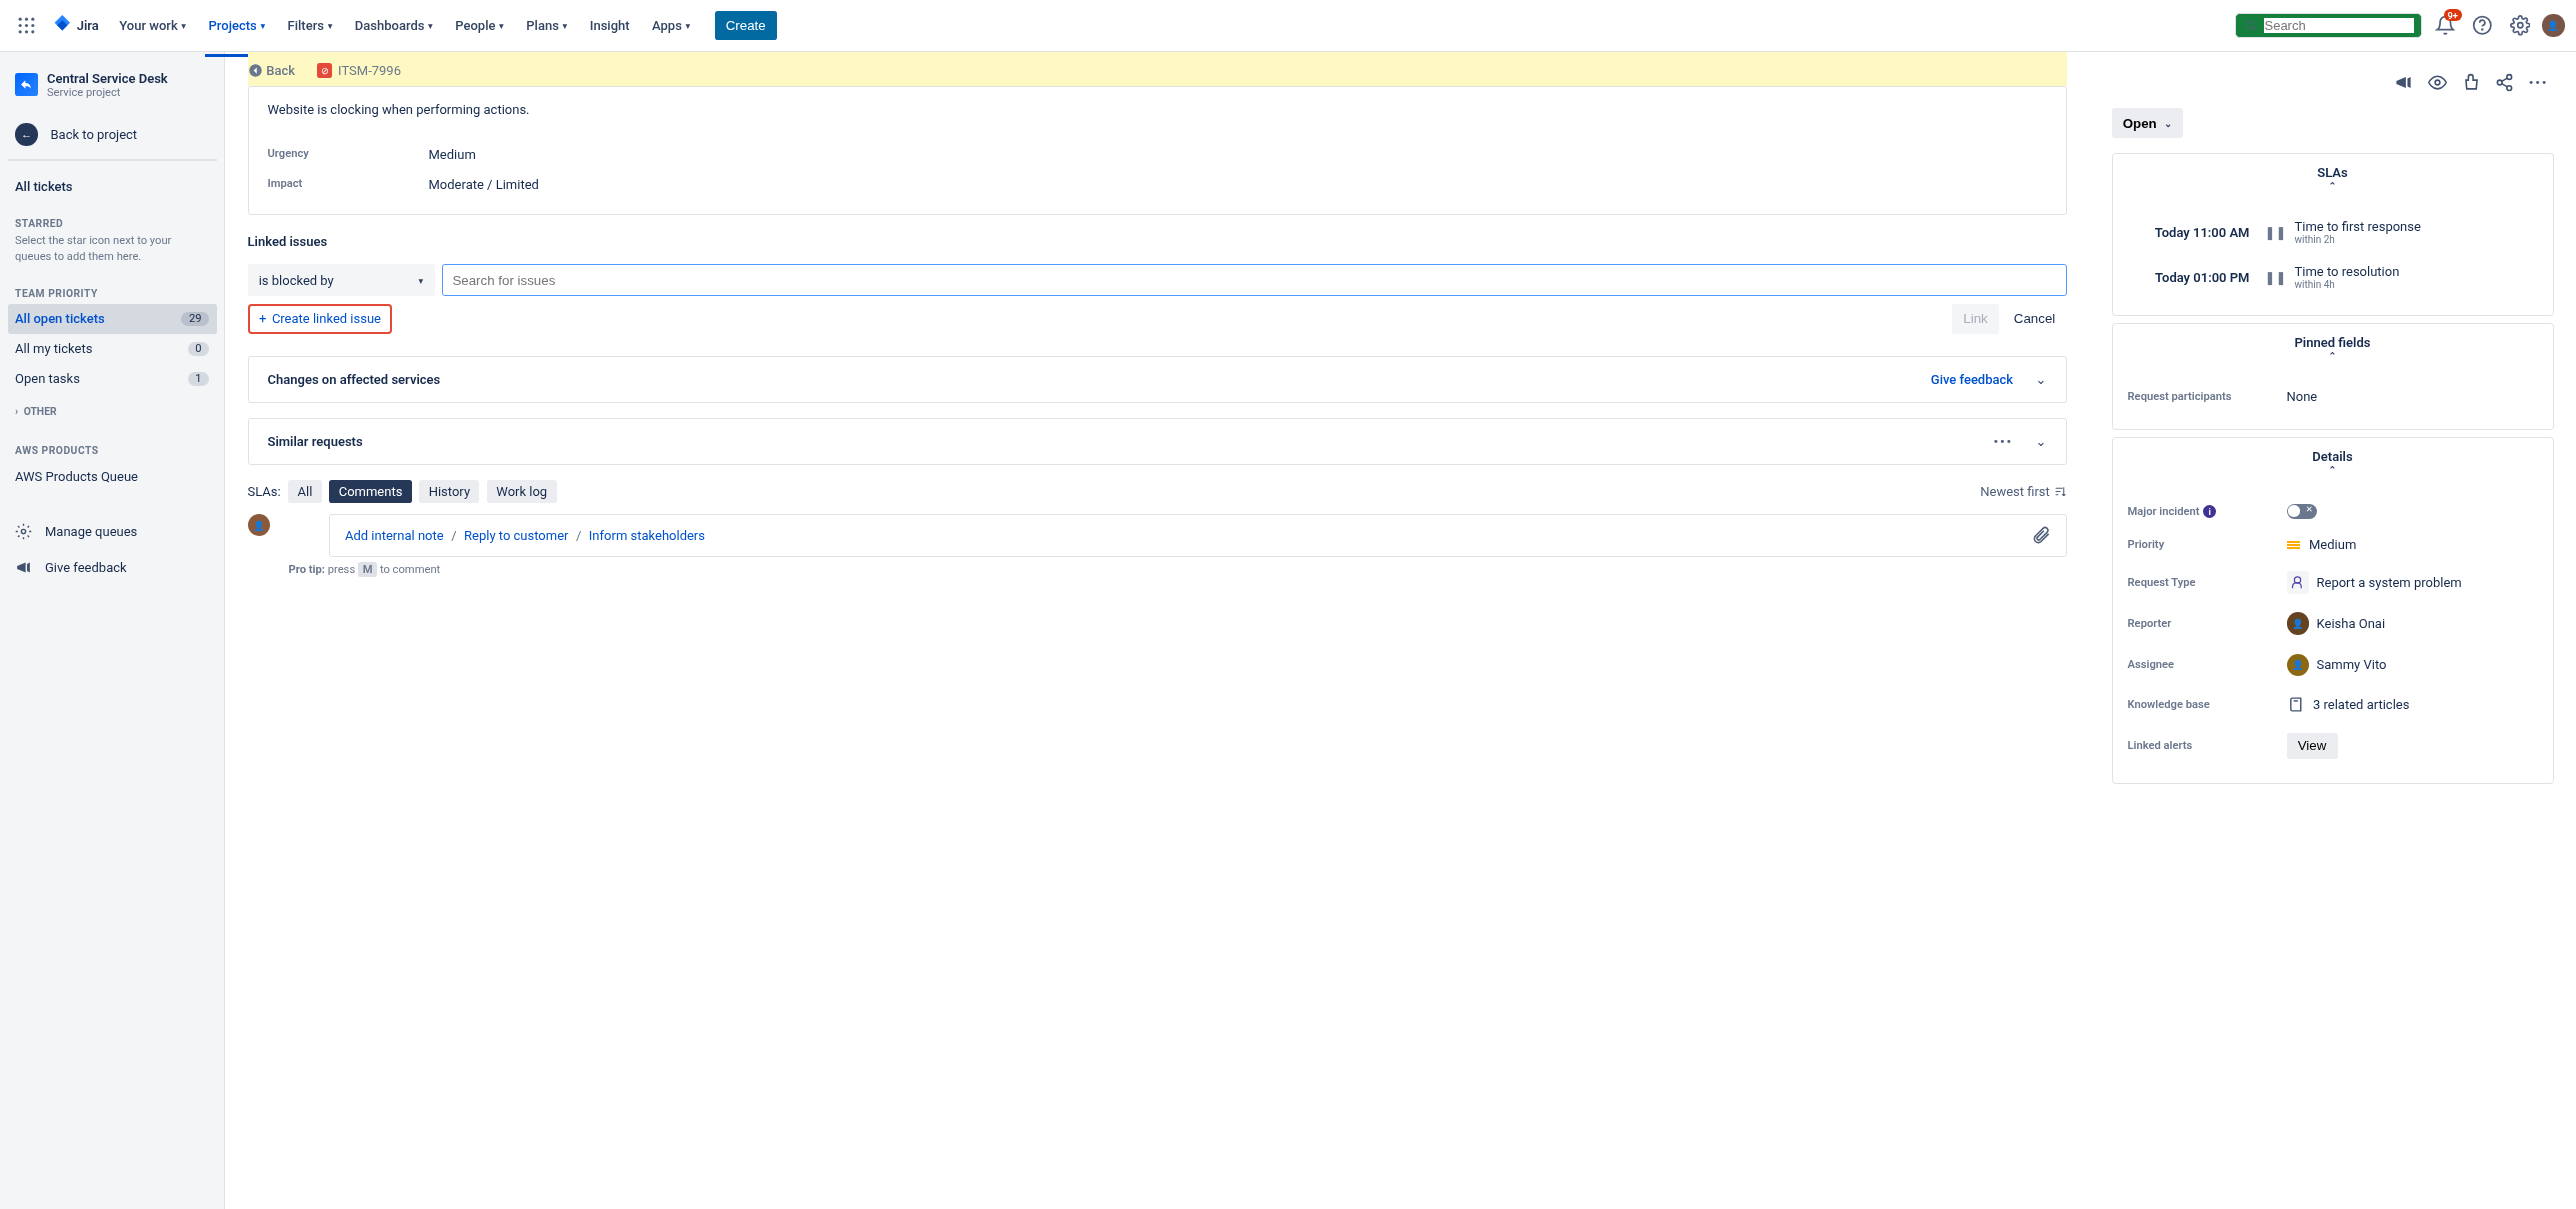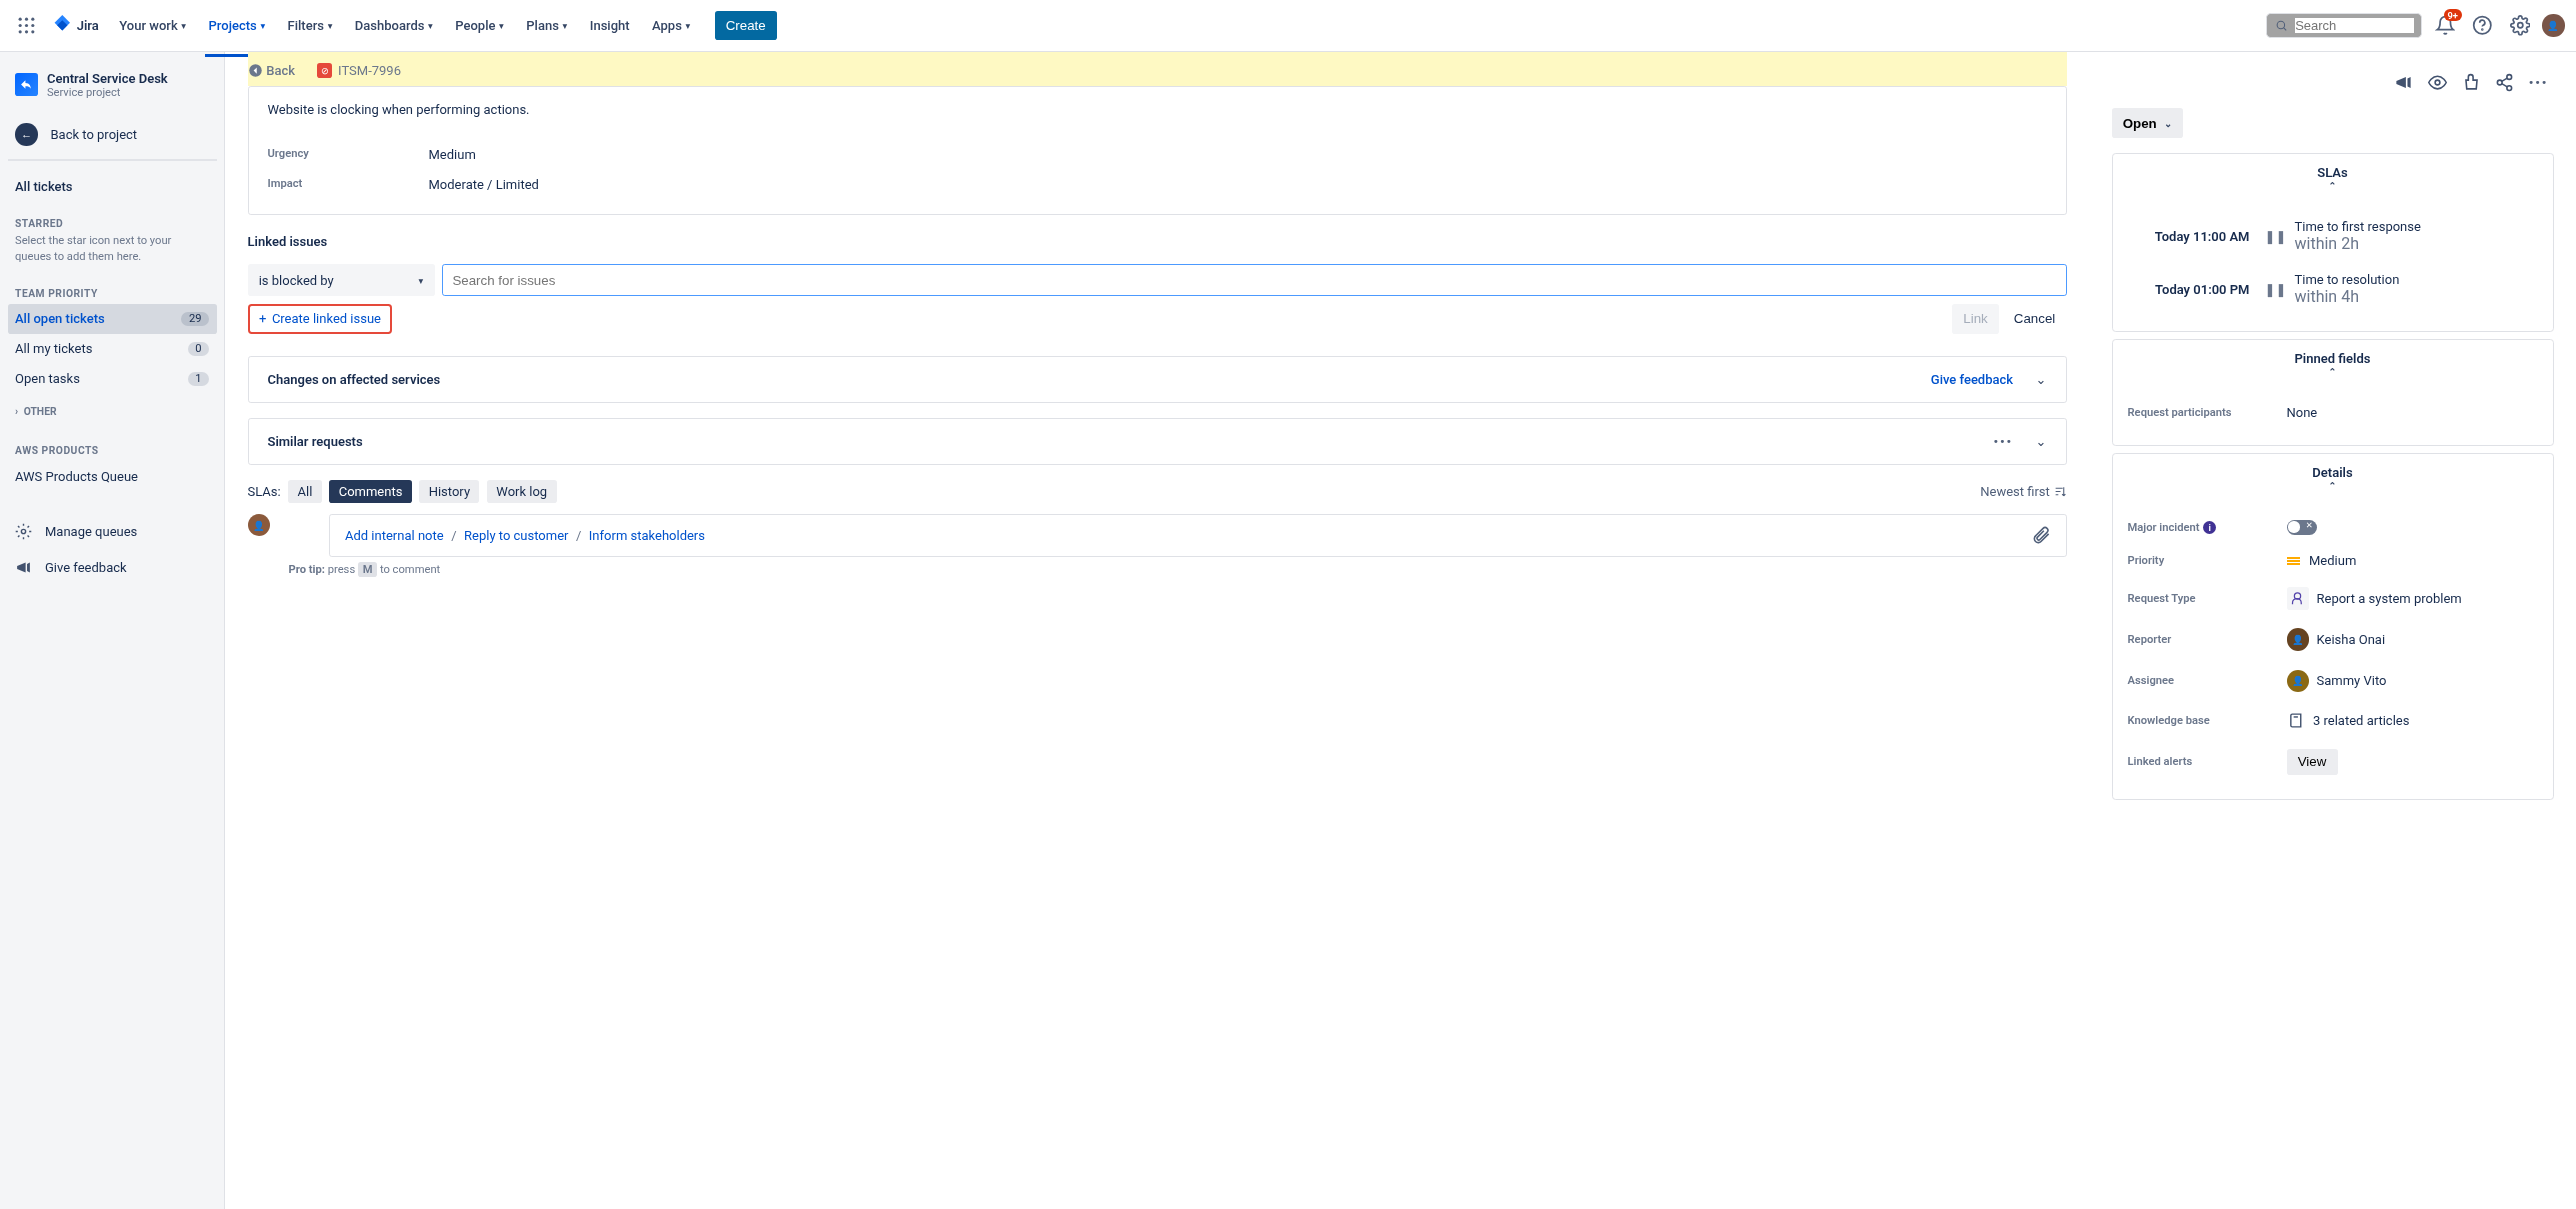--- a/index.html
+++ b/index.html
@@ -10,21 +10,21 @@
 .topnav-left { display: flex; align-items: center; gap: 3.7px; }
 .app-switcher { width: 30px; height: 30px; display:flex; align-items:center; justify-content:center; border-radius:2.8px; cursor:pointer; }
 .jira-logo { display:flex; align-items:center; gap:3.7px; padding: 0 7.5px; font-weight:600; color:#253858; cursor:pointer;}
 .nav-item { padding: 7.5px 9.4px; display:flex; align-items:center; gap:3.7px; color:#344563; cursor:pointer; border-radius:2.8px; font-weight:500;}
 .nav-item.active { color:#0052CC; position:relative;}
 .nav-item.active::after { content:""; position:absolute; bottom:-16px; left:5.6px; right:5.6px; height:2.8px; background:#0052CC; }
 .chev { font-size:9.4px; color:#344563; }
 .nav-item.active .chev { color:#0052CC;}
 .create-btn { background:#0369a1; color:#fff; border:none; padding:6.6px 11.2px; border-radius:2.8px; font-weight:500; margin-left:11.2px; cursor:pointer;}
 .topnav-right { margin-left:auto; display:flex; align-items:center; gap:7.5px;}
-.search-box { display:flex; align-items:center; gap:7.5px; border:1.9px solid #DFE1E6; border-radius:4.7px; padding:3.7px 7.5px; width:156px; background:#a3a3a3;}
+.search-box { display:flex; align-items:center; gap:7.5px; border:1.9px solid #DFE1E6; border-radius:4.7px; padding:3.7px 7.5px; width:187px; background:#15803d;}
 .search-box input { border:none; outline:none; width:100%; font-size:13px;}
 .icon-btn { width:30px; height:30px; display:flex; align-items:center; justify-content:center; border-radius:50%; cursor:pointer; color:#505F79; position:relative;}
 .badge { position:absolute; top:-1.9px; right:-1.9px; background:#DE350B; color:#fff; font-size:9.4px; padding:0.9px 3.7px; border-radius:7.5px; font-weight:600;}
 .avatar-sm { width:22.5px; height:22.5px; border-radius:50%; background:#6554C0; display:inline-flex; align-items:center; justify-content:center; color:#fff; font-size:9.4px; font-weight:600;}
 
 
 .layout { display:flex; height: calc(100vh - 52px); }
 .sidebar { width:225px; background:#F4F5F7; border-right:0.9px solid #DFE1E6; padding:15px 7.5px; overflow-y:auto;}
 .proj-header { display:flex; align-items:center; gap:9.4px; padding:3.7px 7.5px 15px;}
 .proj-icon { width:22.5px; height:22.5px; background:linear-gradient(135deg,#0065FF,#2684FF); border-radius:2.8px; display:flex; align-items:center; justify-content:center; color:#fff;}
@@ -85,21 +85,21 @@
 .rightpanel { width:487px; padding:15px 22.5px; overflow-y:auto; border-left:0;}
 .rp-actions { display:flex; justify-content:flex-end; gap:3.7px; margin-bottom:11.2px;}
 .status-btn { background:rgba(9,30,66,0.08); border:none; padding:7.5px 11.2px; border-radius:2.8px; display:inline-flex; align-items:center; gap:7.5px; font-weight:600; cursor:pointer; margin-bottom:15px;}
 .rp-section { border:0.9px solid #DFE1E6; border-radius:3.7px; margin-bottom:7.5px;}
 .rp-header { display:flex; justify-content:space-between; align-items:center; padding:11.2px 15px; font-weight:600; cursor:pointer;flex-direction:column;}
 .rp-body { padding:7.5px 15px 15px;}
 .sla-row { display:flex; align-items:center; gap:15px; padding:9.4px 0;}
 .sla-time { font-weight:600; text-align:right; width:122px;}
 .sla-pause { width:15px; color:#6B778C;}
 .sla-info .sla-label { color:#172B4D;}
-.sla-info .sla-sub { color:#6B778C; font-size:16px;}
+.sla-info .sla-sub { color:#6B778C; font-size:10px;}
 .detail-row { display:flex; align-items:center; padding:9.4px 0;}
 .detail-label { width:159px; font-size:11.2px; font-weight:600; color:#6B778C; display:flex; align-items:center; gap:3.7px;}
 .detail-value { display:flex; align-items:center; gap:7.5px; color:#172B4D;}
 .toggle { width:30px; height:15px; background:#6B778C; border-radius:9.4px; position:relative; cursor:pointer;}
 .toggle::before { content:""; position:absolute; left:1.9px; top:1.9px; width:11.2px; height:11.2px; background:#fff; border-radius:50%;}
 .toggle::after { content:"✕"; position:absolute; right:3.7px; top:0.9px; color:#fff; font-size:8.4px;}
 .prio-icon { width:15px; height:15px; display:inline-flex; flex-direction:column; gap:0.9px; justify-content:center;}
 .prio-icon span { height:1.9px; background:#FFAB00; width:13px;}
 .user-avatar { width:22.5px; height:22.5px; border-radius:50%; background:#8777D9; display:inline-flex; align-items:center; justify-content:center; color:#fff; font-size:9.4px;}
 .req-type-icon { width:22.5px; height:22.5px; background:#F4F5F7; border-radius:2.8px; display:inline-flex; align-items:center; justify-content:center;}

